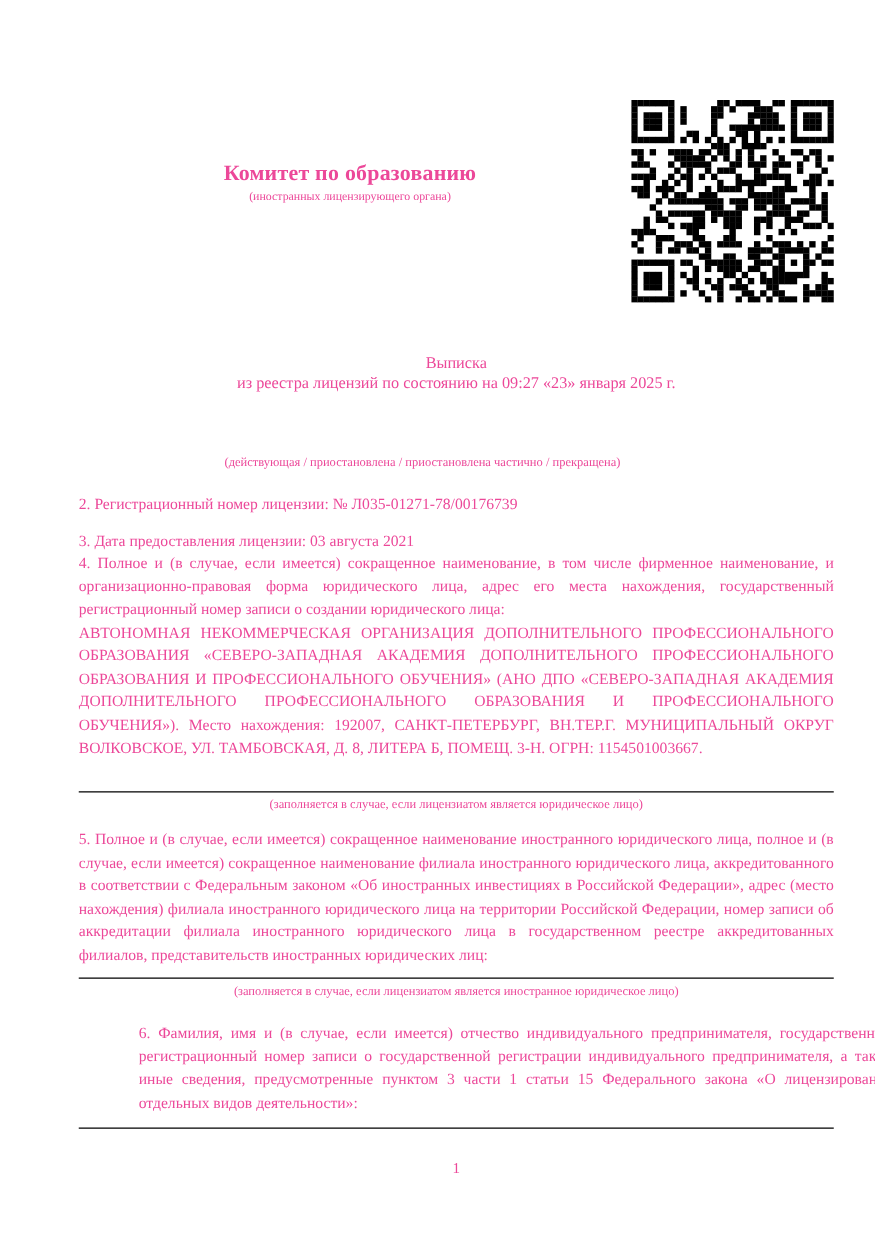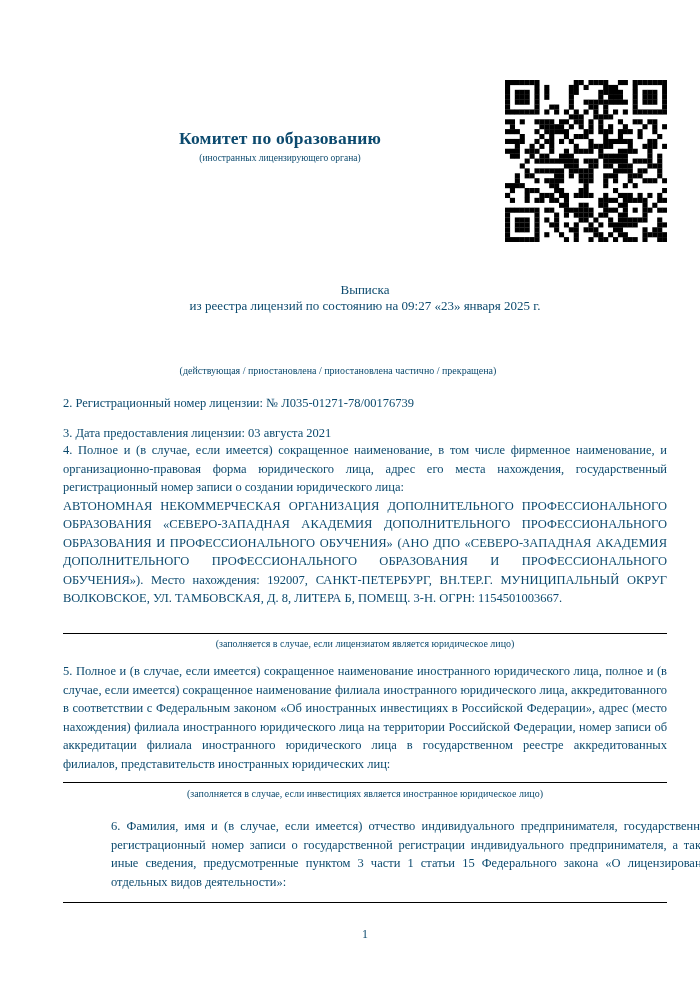--- a/index.html
+++ b/index.html
@@ -1,20 +1,20 @@
 <!DOCTYPE html>
 <html lang="ru"><head>
 <meta charset="utf-8">
 <style>
   html,body{margin:0;padding:0;background:#ffffff;}
   .page{
     position:relative;
     width:700px;height:990px;
     background:#ffffff;
-    color:#0c4a6e;
+    color:#ec4899;
     font-family:"Liberation Serif", serif;
     overflow:hidden;
   }
   .abs{position:absolute;}
   .org-block{left:0;top:128px;width:560px;text-align:center;}
   .org-name{font-size:17.5px;font-weight:bold;letter-spacing:.2px;}
   .org-caption{font-size:9.5px;margin-top:4px;}
   .qr{left:505px;top:80px;width:162px;height:162px;}
   .qr svg{display:block;}
   .doc-title{left:63px;top:282px;width:604px;text-align:center;font-size:13px;line-height:15.5px;}
@@ -588,20 +588,20 @@
 
   <div class="abs content" style="top:441px;">
     <div class="para">4. Полное и (в случае, если имеется) сокращенное наименование, в том числе фирменное наименование, и организационно-правовая форма юридического лица, адрес его места нахождения, государственный регистрационный номер записи о создании юридического лица:</div>
     <div class="para">АВТОНОМНАЯ НЕКОММЕРЧЕСКАЯ ОРГАНИЗАЦИЯ ДОПОЛНИТЕЛЬНОГО ПРОФЕССИОНАЛЬНОГО ОБРАЗОВАНИЯ «СЕВЕРО-ЗАПАДНАЯ АКАДЕМИЯ ДОПОЛНИТЕЛЬНОГО ПРОФЕССИОНАЛЬНОГО ОБРАЗОВАНИЯ И ПРОФЕССИОНАЛЬНОГО ОБУЧЕНИЯ» (АНО ДПО «СЕВЕРО-ЗАПАДНАЯ АКАДЕМИЯ ДОПОЛНИТЕЛЬНОГО ПРОФЕССИОНАЛЬНОГО ОБРАЗОВАНИЯ И ПРОФЕССИОНАЛЬНОГО ОБУЧЕНИЯ»). Место нахождения: 192007, САНКТ-ПЕТЕРБУРГ, ВН.ТЕР.Г. МУНИЦИПАЛЬНЫЙ ОКРУГ ВОЛКОВСКОЕ, УЛ. ТАМБОВСКАЯ, Д. 8, ЛИТЕРА Б, ПОМЕЩ. 3-Н. ОГРН: 1154501003667.</div>
   </div>
   <div class="abs rule" style="top:633px;"></div>
   <div class="abs note" style="top:638px;">(заполняется в случае, если лицензиатом является юридическое лицо)</div>
 
   <div class="abs content para" style="top:662px;">5. Полное и (в случае, если имеется) сокращенное наименование иностранного юридического лица, полное и (в случае, если имеется) сокращенное наименование филиала иностранного юридического лица, аккредитованного в соответствии с Федеральным законом «Об иностранных инвестициях в Российской Федерации», адрес (место нахождения) филиала иностранного юридического лица на территории Российской Федерации, номер записи об аккредитации филиала иностранного юридического лица в государственном реестре аккредитованных филиалов, представительств иностранных юридических лиц:</div>
   <div class="abs rule" style="top:782px;"></div>
-  <div class="abs note" style="top:788px;">(заполняется в случае, если инвестициях является иностранное юридическое лицо)</div>
+  <div class="abs note" style="top:788px;">(заполняется в случае, если лицензиатом является иностранное юридическое лицо)</div>
 
   <div class="abs content para" style="top:817px;margin-left:48px;">6. Фамилия, имя и (в случае, если имеется) отчество индивидуального предпринимателя, государственный регистрационный номер записи о государственной регистрации индивидуального предпринимателя, а также иные сведения, предусмотренные пунктом 3 части 1 статьи 15 Федерального закона «О лицензировании отдельных видов деятельности»:</div>
   <div class="abs rule" style="top:902px;"></div>
 
   <div class="abs pagenum" style="top:927px;">1</div>
 
 </div>
 
 </body></html>

